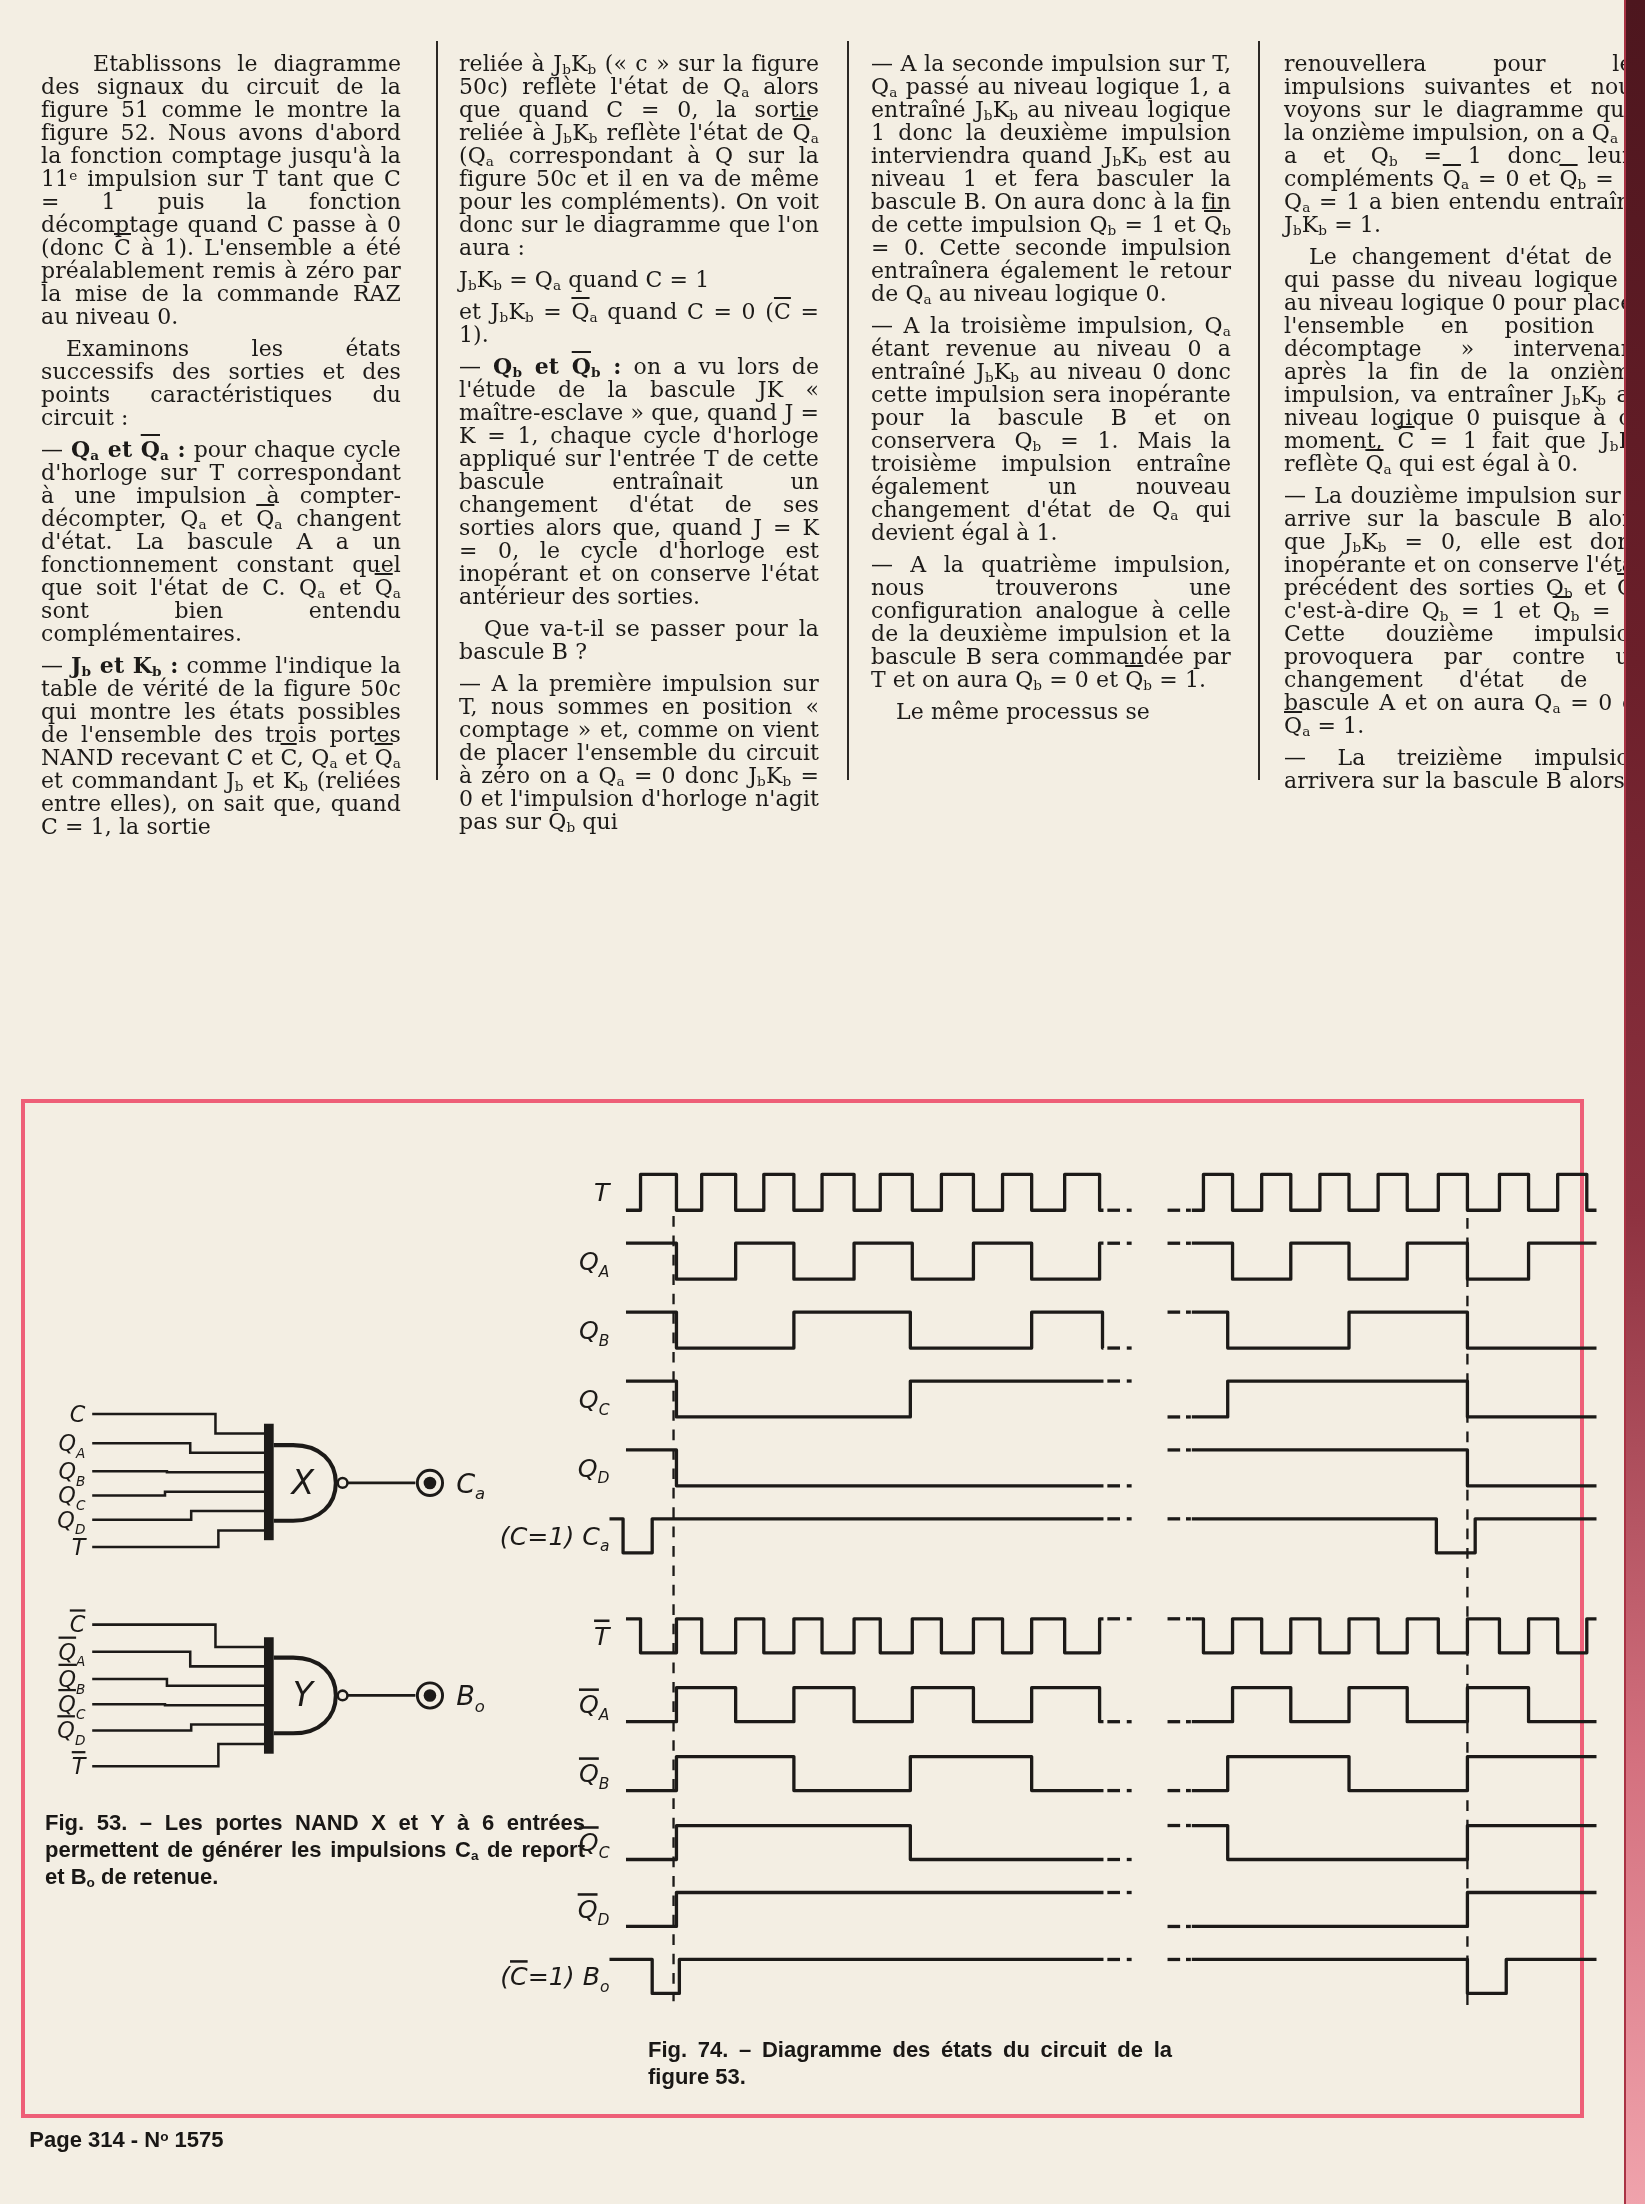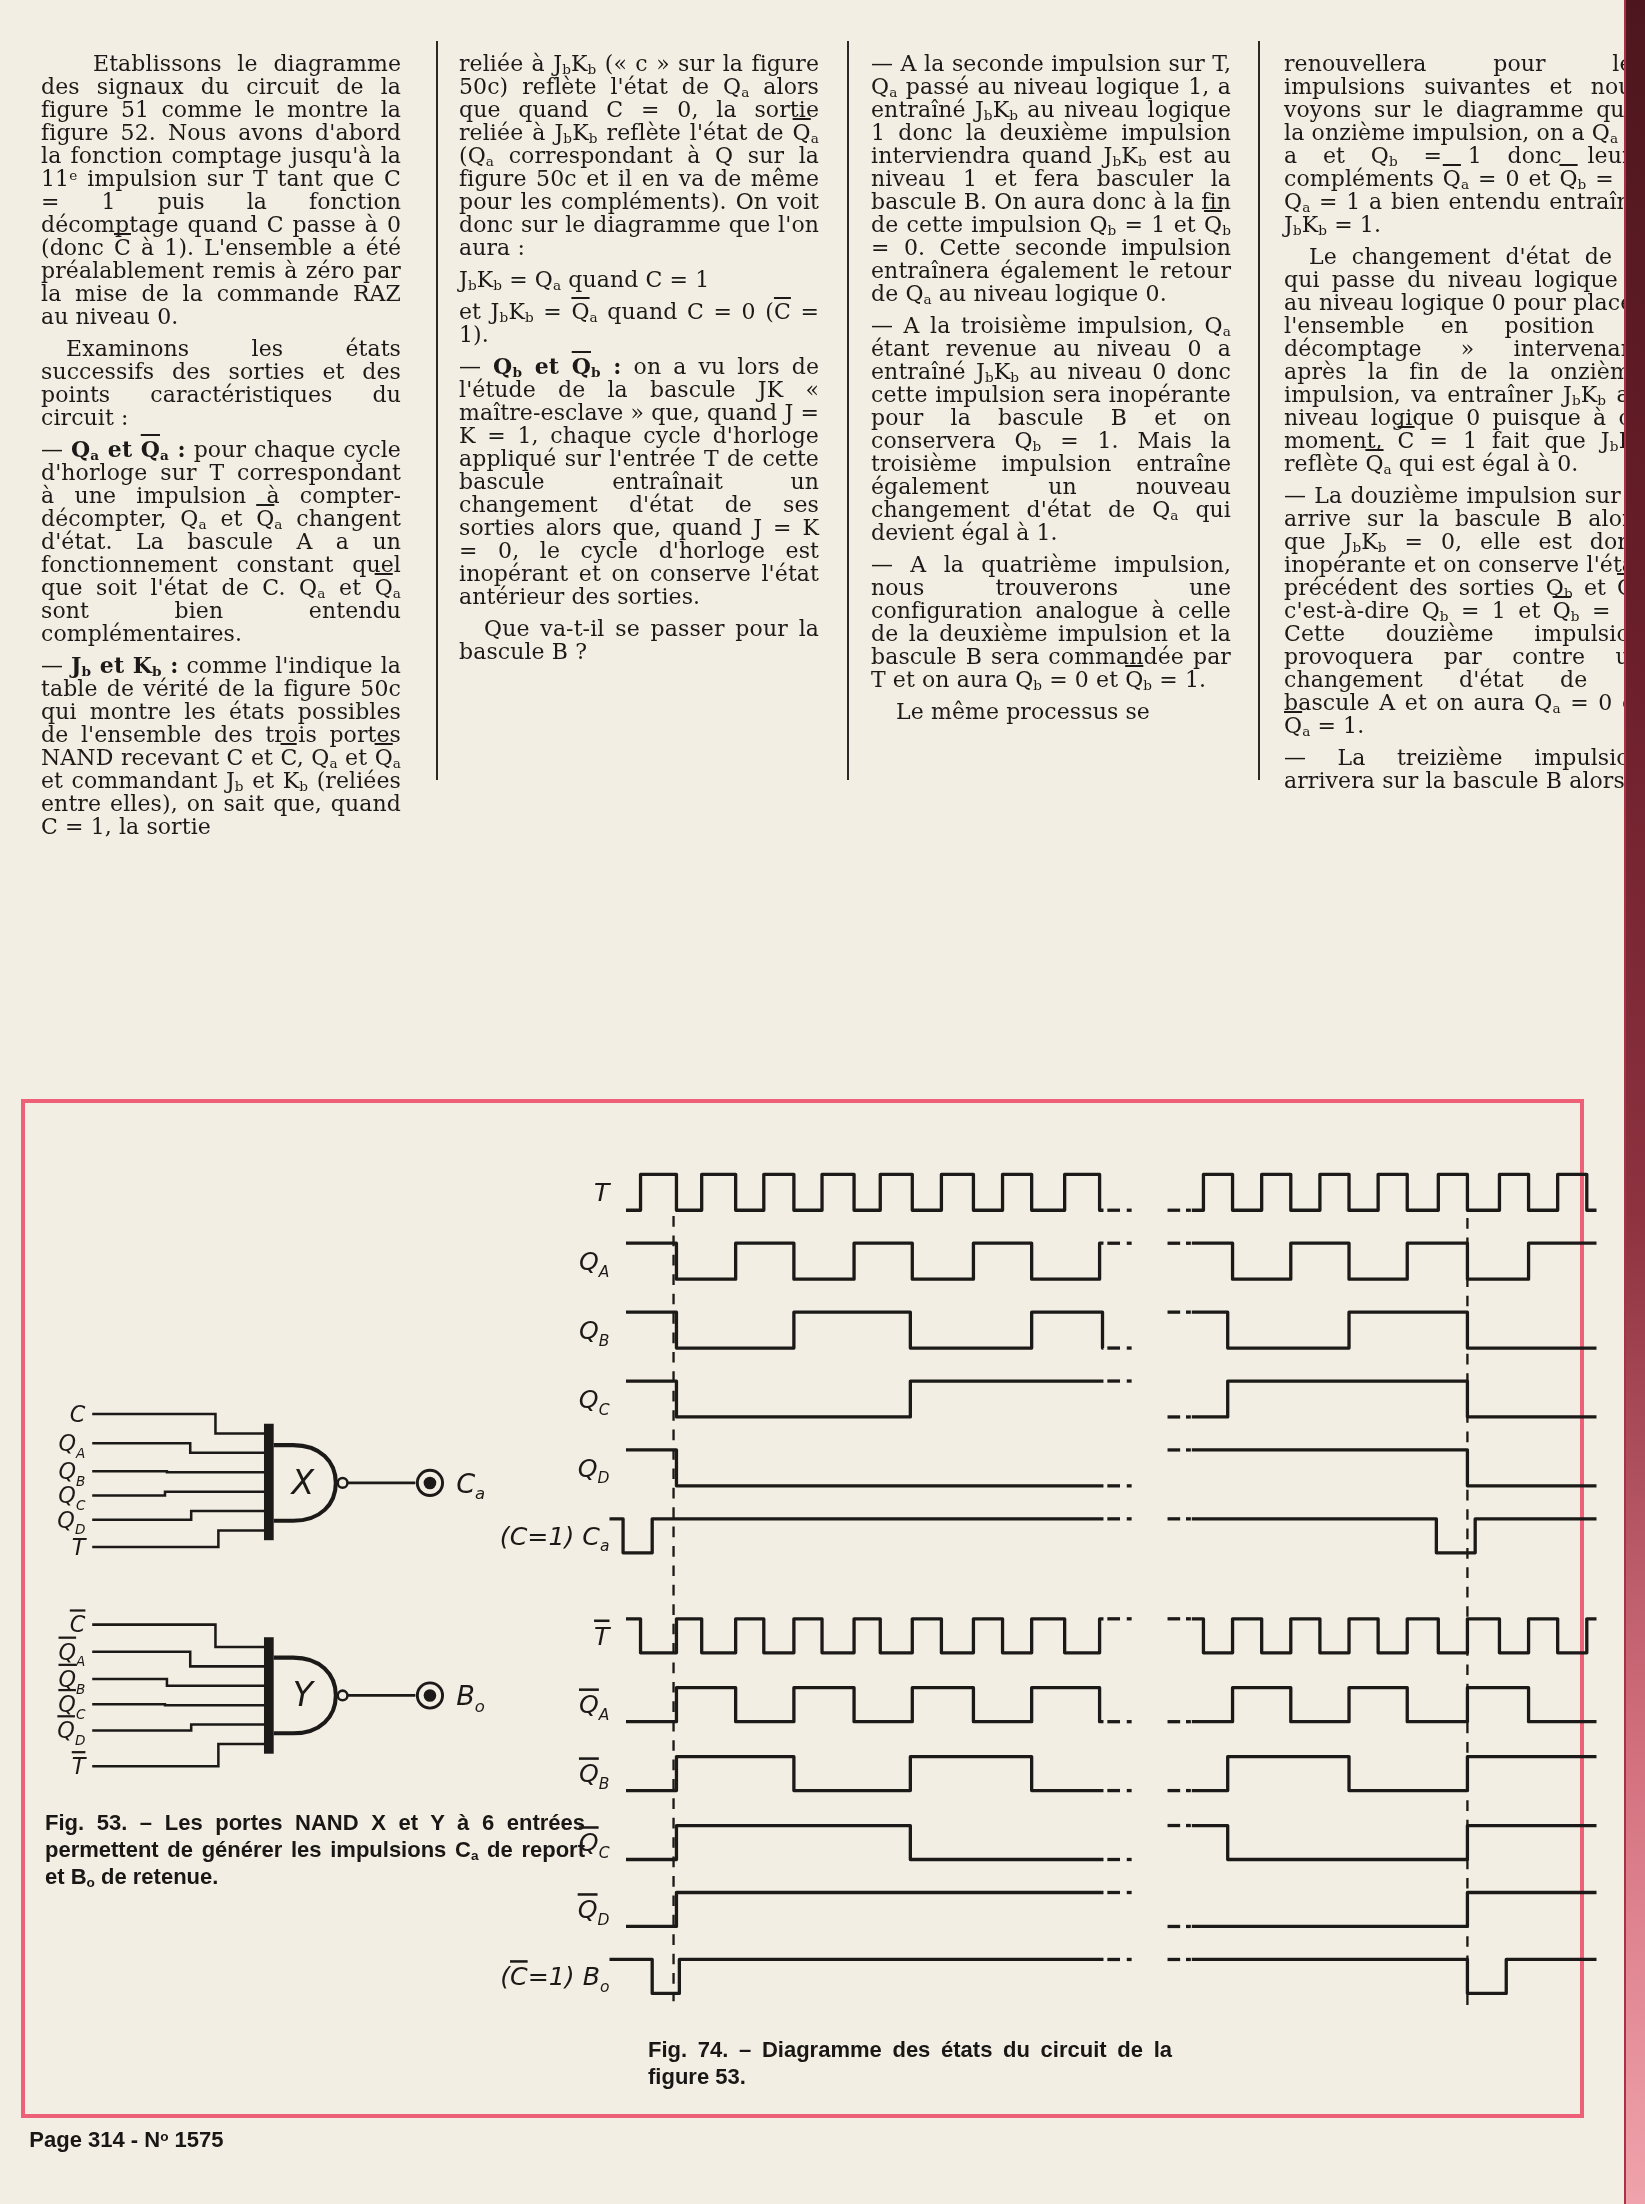--- a/index.html
+++ b/index.html
@@ -51,20 +51,21 @@
     <p class="ind">Examinons les états successifs des sorties et des points caractéristiques du circuit :</p>
     <p>— <b>Q<sub>a</sub> et <span class="ov">Q</span><sub>a</sub> :</b> pour chaque cycle d'horloge sur T correspondant à une impulsion à compter-décompter, Q<sub>a</sub> et <span class="ov">Q</span><sub>a</sub> changent d'état. La bascule A a un fonctionnement constant quel que soit l'état de C. Q<sub>a</sub> et <span class="ov">Q</span><sub>a</sub> sont bien entendu complémentaires.</p>
     <p>— <b>J<sub>b</sub> et K<sub>b</sub> :</b> comme l'indique la table de vérité de la figure 50c qui montre les états possibles de l'ensemble des trois portes NAND recevant C et <span class="ov">C</span>, Q<sub>a</sub> et <span class="ov">Q</span><sub>a</sub> et commandant J<sub>b</sub> et K<sub>b</sub> (reliées entre elles), on sait que, quand C = 1, la sortie</p>
   </div>
 <div class="col" id="col-1" style="left:450px">
     <p>reliée à J<sub>b</sub>K<sub>b</sub> (« c » sur la figure 50c) reflète l'état de Q<sub>a</sub> alors que quand C = 0, la sortie reliée à J<sub>b</sub>K<sub>b</sub> reflète l'état de <span class="ov">Q</span><sub>a</sub> (Q<sub>a</sub> correspondant à Q sur la figure 50c et il en va de même pour les compléments). On voit donc sur le diagramme que l'on aura :</p>
     <p>J<sub>b</sub>K<sub>b</sub> = Q<sub>a</sub> quand C = 1</p>
     <p>et J<sub>b</sub>K<sub>b</sub> = <span class="ov">Q</span><sub>a</sub> quand C = 0 (<span class="ov">C</span> = 1).</p>
     <p>— <b>Q<sub>b</sub> et <span class="ov">Q</span><sub>b</sub> :</b> on a vu lors de l'étude de la bascule JK « maître-esclave » que, quand J = K = 1, chaque cycle d'horloge appliqué sur l'entrée T de cette bascule entraînait un changement d'état de ses sorties alors que, quand J = K = 0, le cycle d'horloge est inopérant et on conserve l'état antérieur des sorties.</p>
     <p class="ind">Que va-t-il se passer pour la bascule B ?</p>
+    <p>— A la première impulsion sur T, nous sommes en position « comptage » et, comme on vient de placer l'ensemble du circuit à zéro on a Q<sub>a</sub> = 0 donc J<sub>b</sub>K<sub>b</sub> = 0 et l'impulsion d'horloge n'agit pas sur Q<sub>b</sub> qui</p>
   </div>
 <div class="col" id="col-2" style="left:862px">
     <p>— A la seconde impulsion sur T, Q<sub>a</sub> passé au niveau logique 1, a entraîné J<sub>b</sub>K<sub>b</sub> au niveau logique 1 donc la deuxième impulsion interviendra quand J<sub>b</sub>K<sub>b</sub> est au niveau 1 et fera basculer la bascule B. On aura donc à la fin de cette impulsion Q<sub>b</sub> = 1 et <span class="ov">Q</span><sub>b</sub> = 0. Cette seconde impulsion entraînera également le retour de Q<sub>a</sub> au niveau logique 0.</p>
     <p>— A la troisième impulsion, Q<sub>a</sub> étant revenue au niveau 0 a entraîné J<sub>b</sub>K<sub>b</sub> au niveau 0 donc cette impulsion sera inopérante pour la bascule B et on conservera Q<sub>b</sub> = 1. Mais la troisième impulsion entraîne également un nouveau changement d'état de Q<sub>a</sub> qui devient égal à 1.</p>
     <p>— A la quatrième impulsion, nous trouverons une configuration analogue à celle de la deuxième impulsion et la bascule B sera commandée par T et on aura Q<sub>b</sub> = 0 et <span class="ov">Q</span><sub>b</sub> = 1.</p>
     <p class="ind">Le même processus se</p>
   </div>
 <div class="col" id="col-3" style="left:1275px">
     <p>renouvellera pour les impulsions suivantes et nous voyons sur le diagramme qu'à la onzième impulsion, on a Q<sub>a</sub> = a et Q<sub>b</sub> = 1 donc leurs compléments <span class="ov">Q</span><sub>a</sub> = 0 et <span class="ov">Q</span><sub>b</sub> = 0. Q<sub>a</sub> = 1 a bien entendu entraîné J<sub>b</sub>K<sub>b</sub> = 1.</p>
     <p class="ind">Le changement d'état de C qui passe du niveau logique 1 au niveau logique 0 pour placer l'ensemble en position « décomptage » intervenant après la fin de la onzième impulsion, va entraîner J<sub>b</sub>K<sub>b</sub> au niveau logique 0 puisque à ce moment, <span class="ov">C</span> = 1 fait que J<sub>b</sub>K<sub>b</sub> reflète <span class="ov">Q</span><sub>a</sub> qui est égal à 0.</p>

